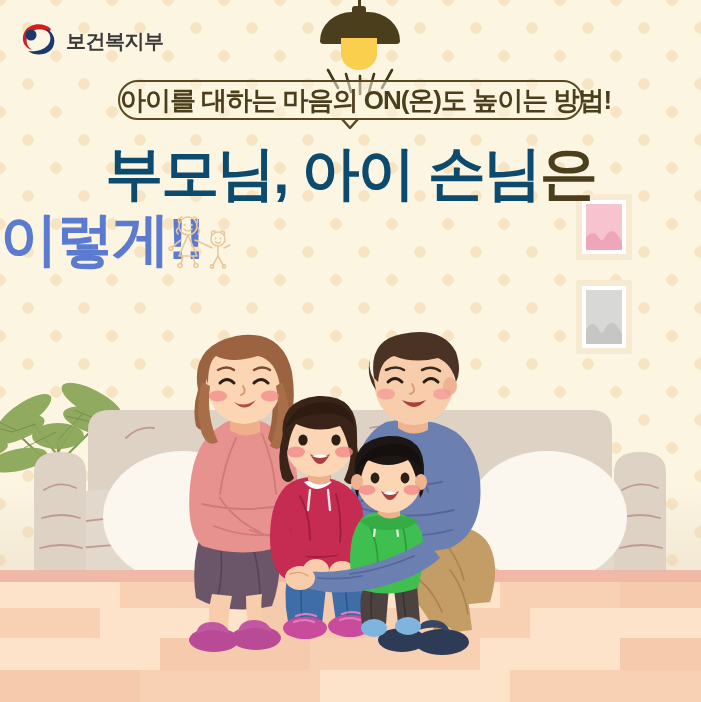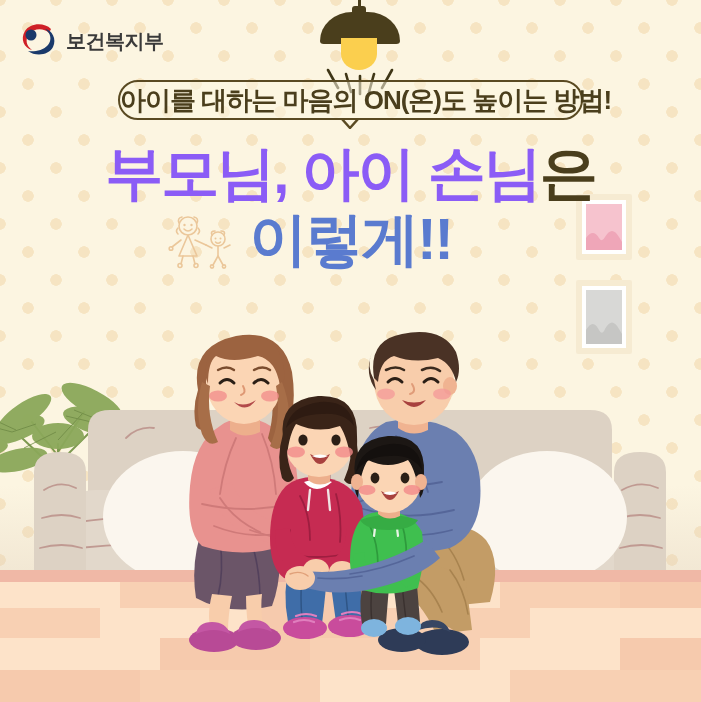--- a/index.html
+++ b/index.html
@@ -74,24 +74,24 @@
   }
 
   
   .title-l1{
     position:absolute;left:0;top:142px;width:701px;
     text-align:center;font-size:58px;font-weight:bold;
     letter-spacing:-2px;white-space:nowrap;line-height:62px;
   }
   .title-l2{
     position:absolute;left:0;top:208px;width:701px;
-    text-align:center;font-size:58px;font-weight:bold;
+    font-size:58px;font-weight:bold;
     letter-spacing:-2px;white-space:nowrap;line-height:62px;
   }
-  .t-pink{color:#8b5cf6;}
+  .t-pink{color:#0c4a6e;}
   .t-dark{color:#4A3E1C;}
   .t-blue{color:#5A7BCF;}
 
   
   .logo{position:absolute;left:18px;top:22px;width:150px;height:36px;}
   .logo-text{
     position:absolute;left:48px;top:6px;font-size:20px;font-weight:bold;
     color:#3A3A3A;letter-spacing:-.5px;white-space:nowrap;
   }
 

